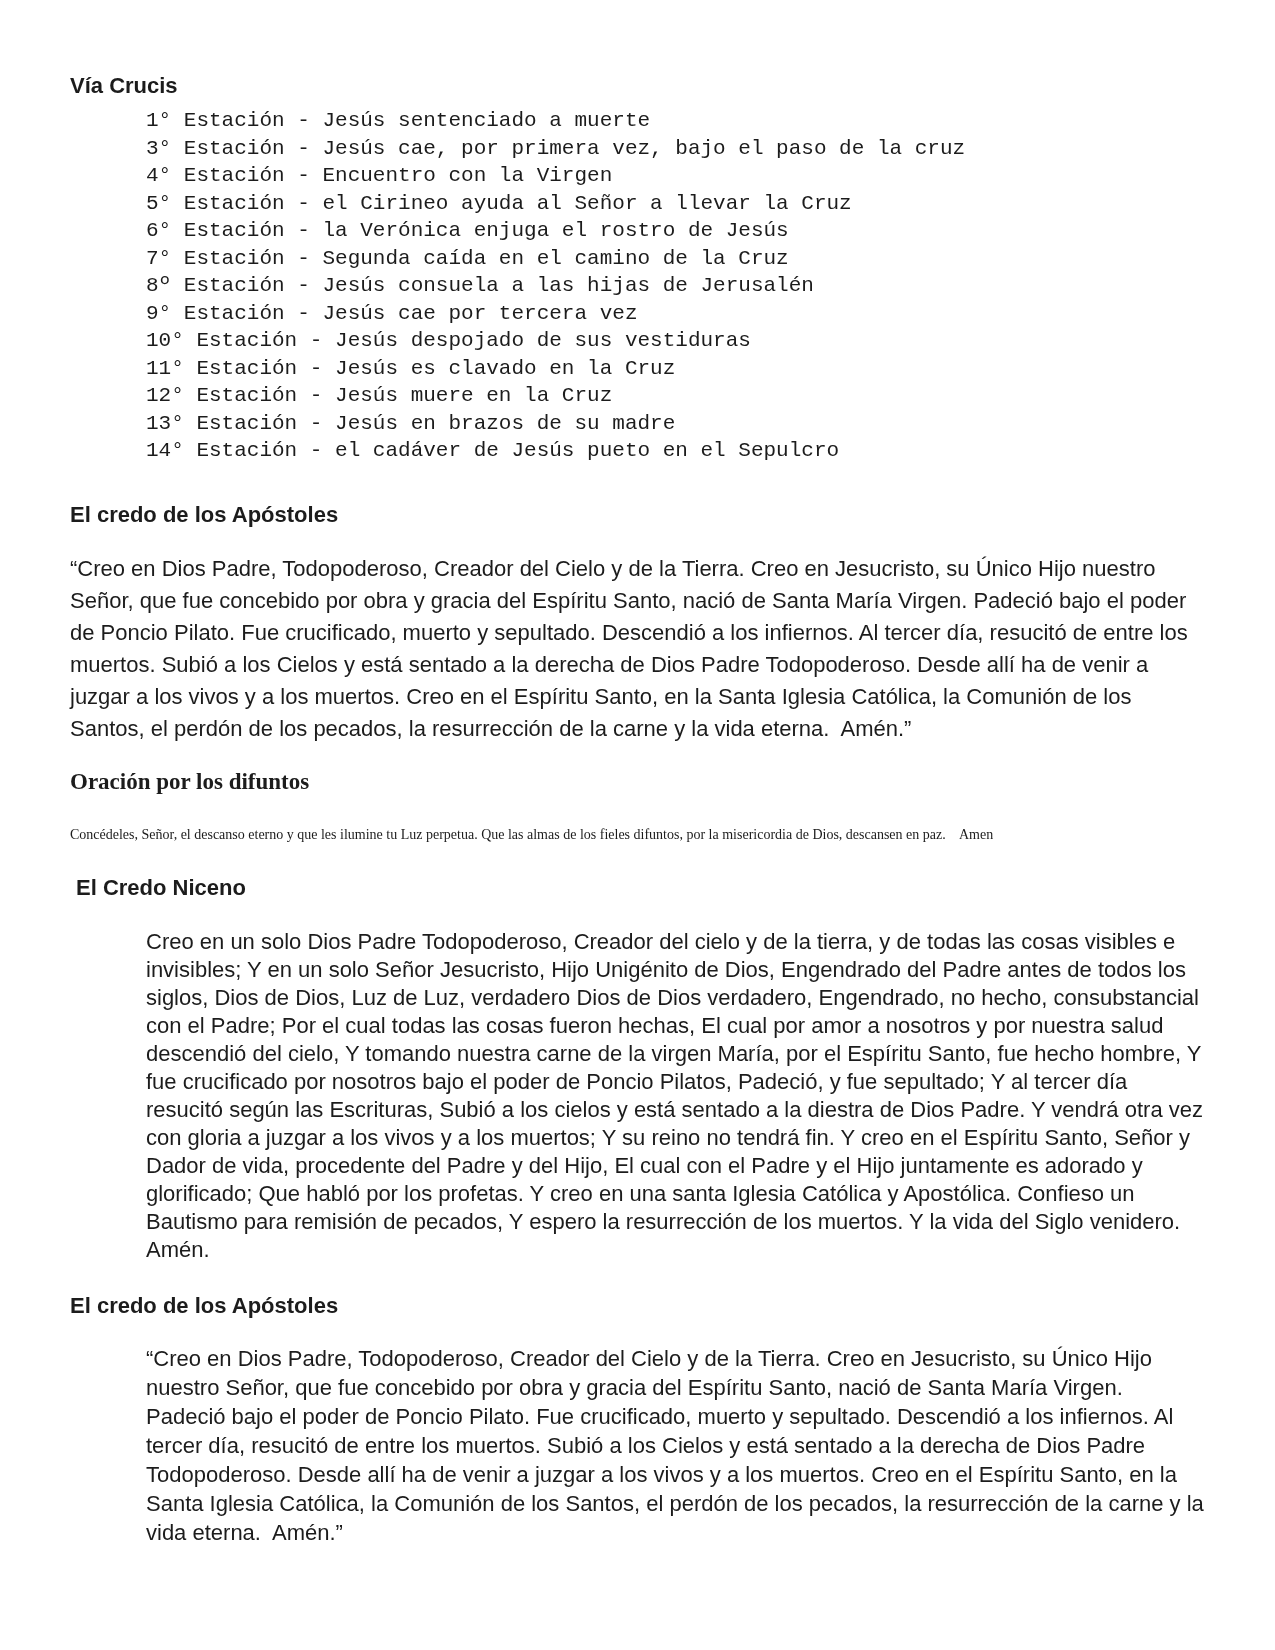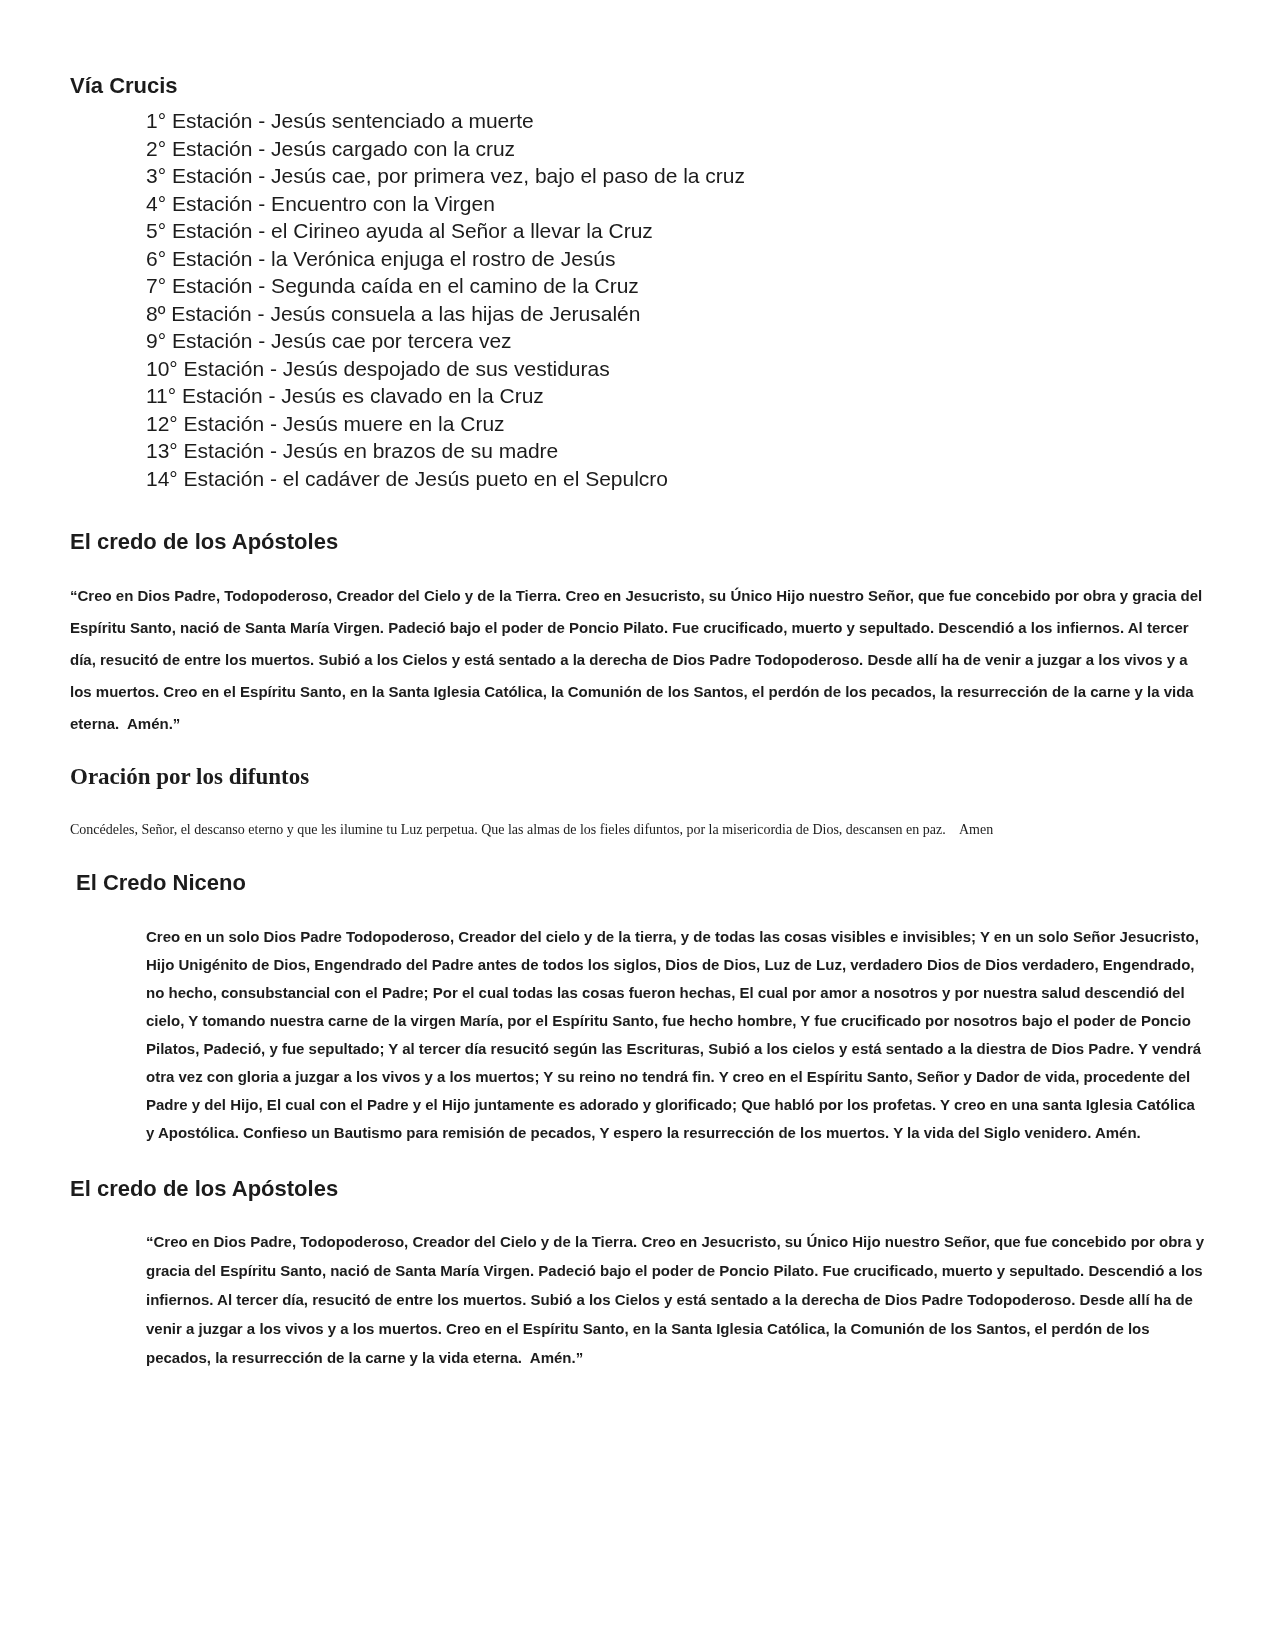--- a/index.html
+++ b/index.html
@@ -29,27 +29,26 @@
     font-weight: bold;
     font-size: 23px;
     line-height: 25px;
     margin: 0;
   }
   .stations {
     margin: 9px 0 0 76px;
     font-size: 21px;
     line-height: 27.5px;
   }
-  .station-line { white-space: pre; }
+  .station-line { white-space: pre; font-family: Liberation Mono, monospace; }
   .para-sans {
-    font-size: 15px;
+    font-size: 22px;
     line-height: 32px;
     white-space: pre-wrap;
     margin: 0;
-    font-weight: bold;
   }
   .para-serif {
     font-family: "Liberation Serif", serif;
     font-size: 14px;
     line-height: 30px;
     white-space: pre-wrap;
     margin: 0;
   }
   .mt-heading1 { margin-top: 38px; }
   .mt-body1   { margin-top: 26px; width: 1135px; }
@@ -70,21 +69,20 @@
 </style>
 </head>
 <body>
 
 <div class="page">
 
   <section>
     <div class="h-sans">Vía Crucis</div>
     <div class="stations">
       <div class="station-line">1° Estación - Jesús sentenciado a muerte</div>
-      <div class="station-line">2° Estación - Jesús cargado con la cruz</div>
       <div class="station-line">3° Estación - Jesús cae, por primera vez, bajo el paso de la cruz</div>
       <div class="station-line">4° Estación - Encuentro con la Virgen</div>
       <div class="station-line">5° Estación - el Cirineo ayuda al Señor a llevar la Cruz</div>
       <div class="station-line">6° Estación - la Verónica enjuga el rostro de Jesús</div>
       <div class="station-line">7° Estación - Segunda caída en el camino de la Cruz</div>
       <div class="station-line">8º Estación - Jesús consuela a las hijas de Jerusalén</div>
       <div class="station-line">9° Estación - Jesús cae por tercera vez</div>
       <div class="station-line">10° Estación - Jesús despojado de sus vestiduras</div>
       <div class="station-line">11° Estación - Jesús es clavado en la Cruz</div>
       <div class="station-line">12° Estación - Jesús muere en la Cruz</div>

